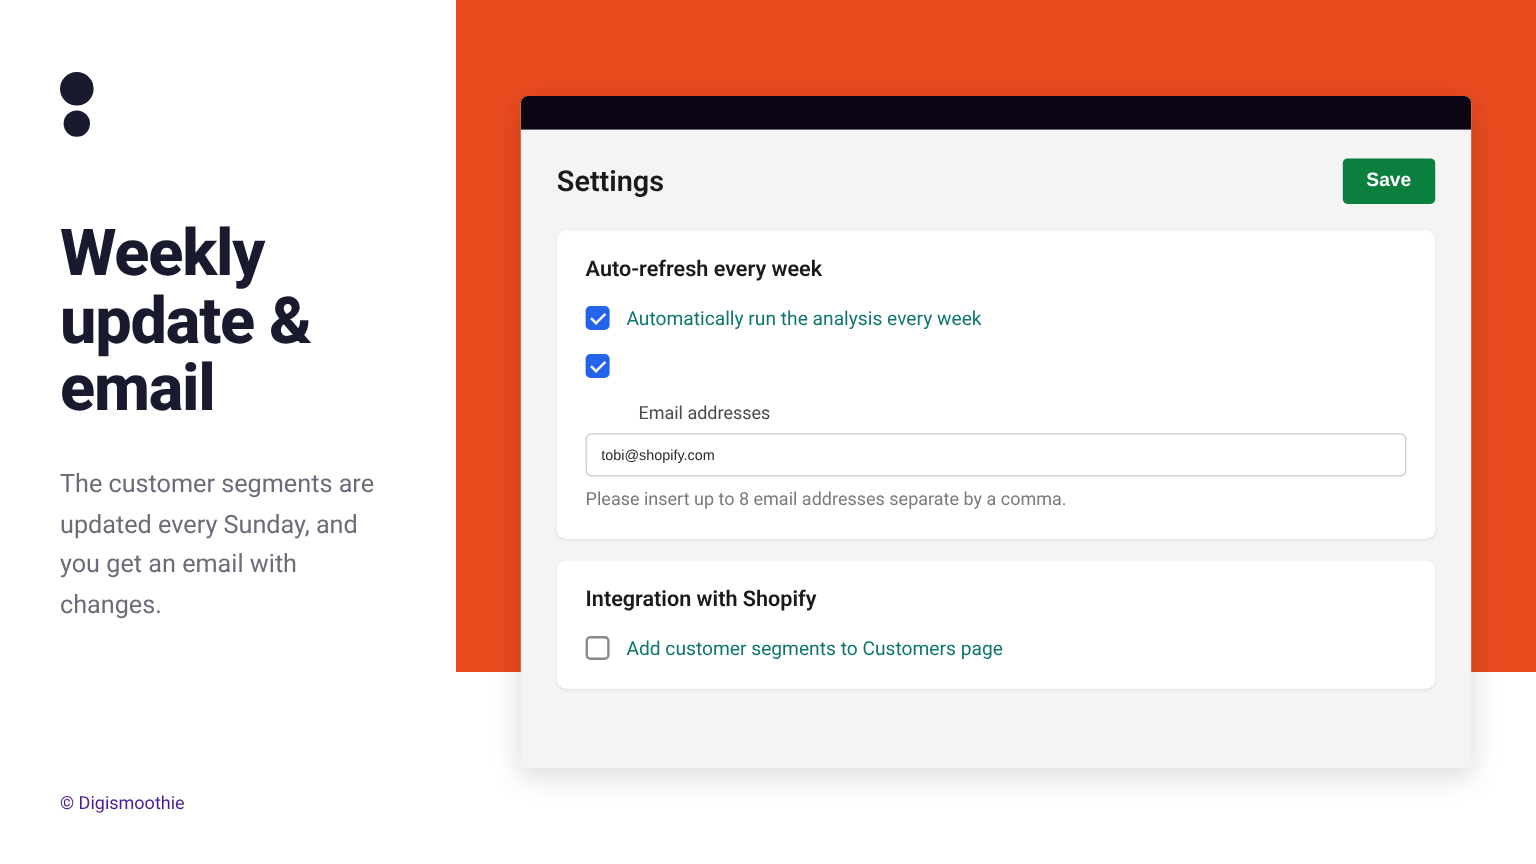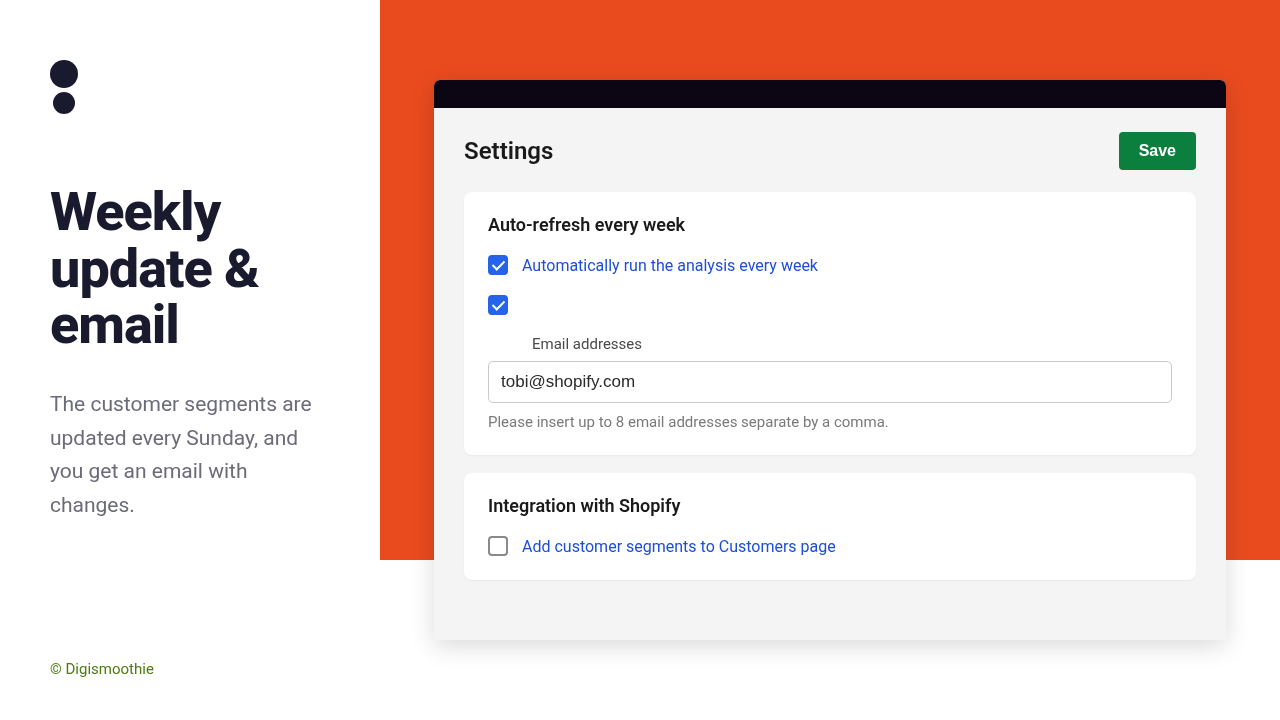--- a/index.html
+++ b/index.html
@@ -45,21 +45,21 @@
     line-height: 1.6;
     color: #6b6b7a;
     font-weight: 400;
     max-width: 270px;
   }
   .copyright {
     position: absolute;
     bottom: 42px;
     left: 50px;
     font-size: 15px;
-    color: #4d7c0f;
+    color: #4c1d95;
   }
 
   
   .right {
     width: 900px;
     height: 560px;
     background: #e94b1f;
     display: flex;
     align-items: flex-start;
     justify-content: center;
@@ -146,37 +146,37 @@
     left: 5px;
     top: 1px;
     width: 5px;
     height: 10px;
     border: solid #fff;
     border-width: 0 2.5px 2.5px 0;
     transform: rotate(45deg);
   }
   .check-label {
     font-size: 16px;
-    color: #1d4ed8;
+    color: #0f766e;
   }
 
   .field-label {
     font-size: 15px;
     color: #4a4a4a;
     margin-top: 18px;
     margin-bottom: 8px;
     display: block;
     margin-left: 44px;
   }
   .text-input {
     width: 100%;
     border: 1px solid #c9c9c9;
     border-radius: 5px;
     padding: 10px 12px;
-    font-size: 17px;
+    font-size: 12px;
     color: #2a2a2a;
     background: #fff;
   }
   .helper {
     font-size: 15px;
     color: #7a7a7a;
     margin-top: 10px;
   }
 </style>
 </head>

